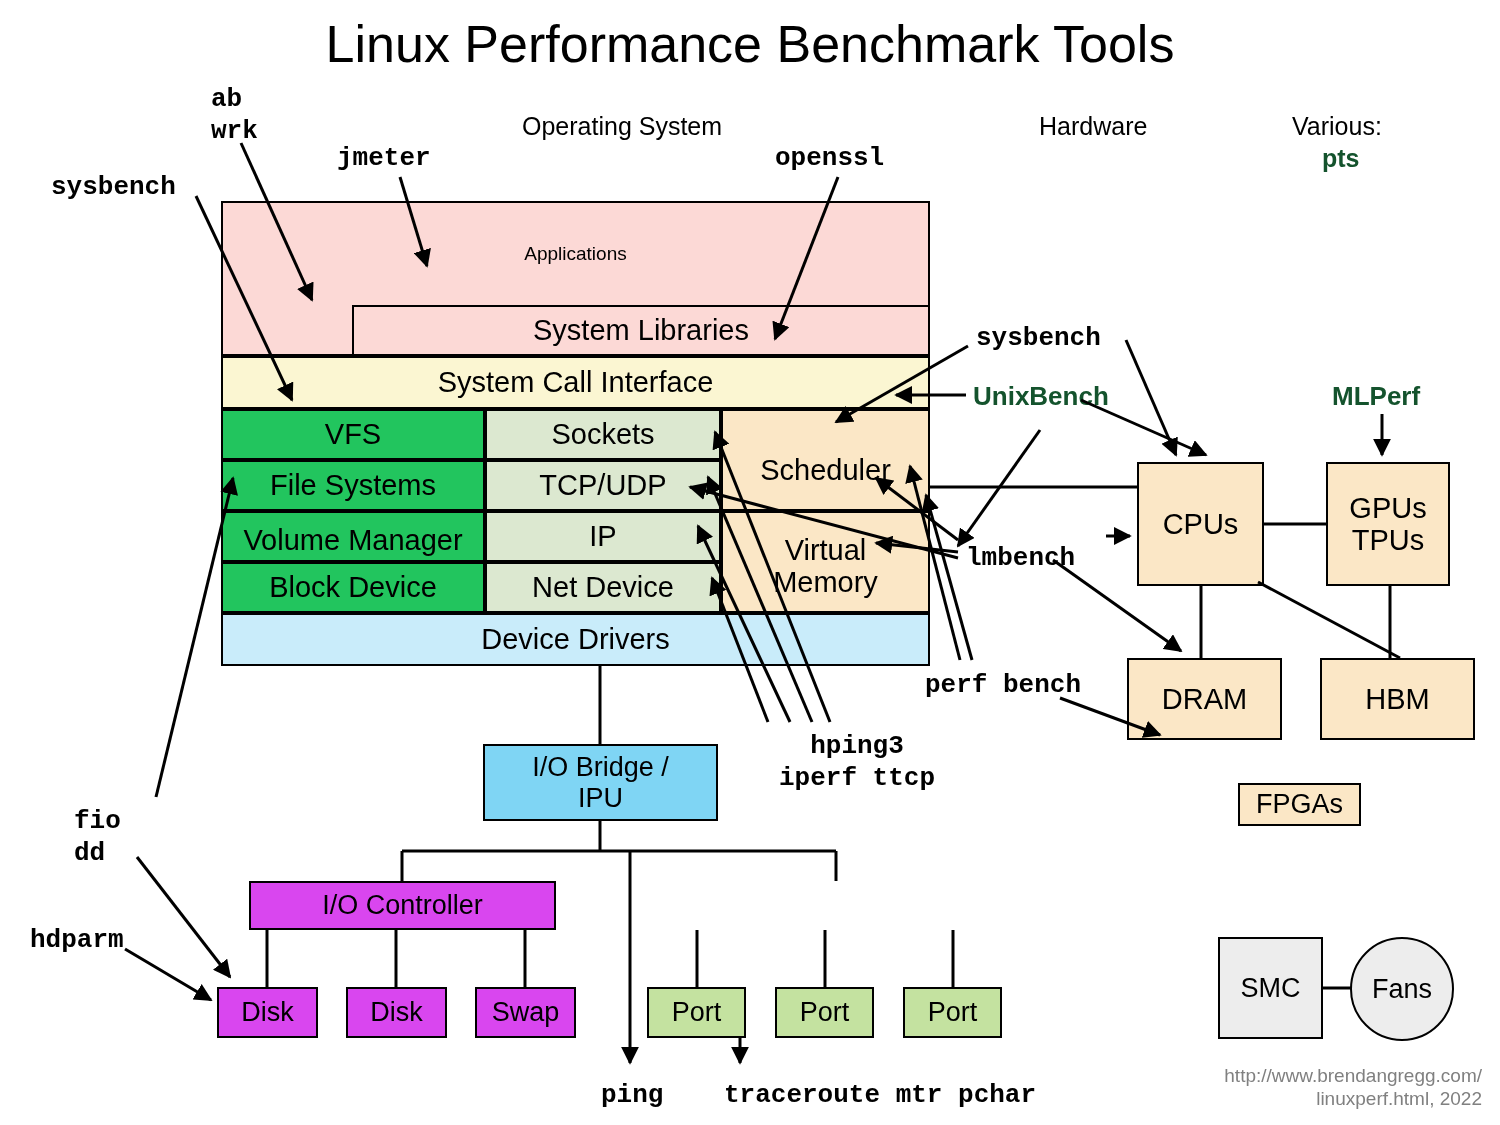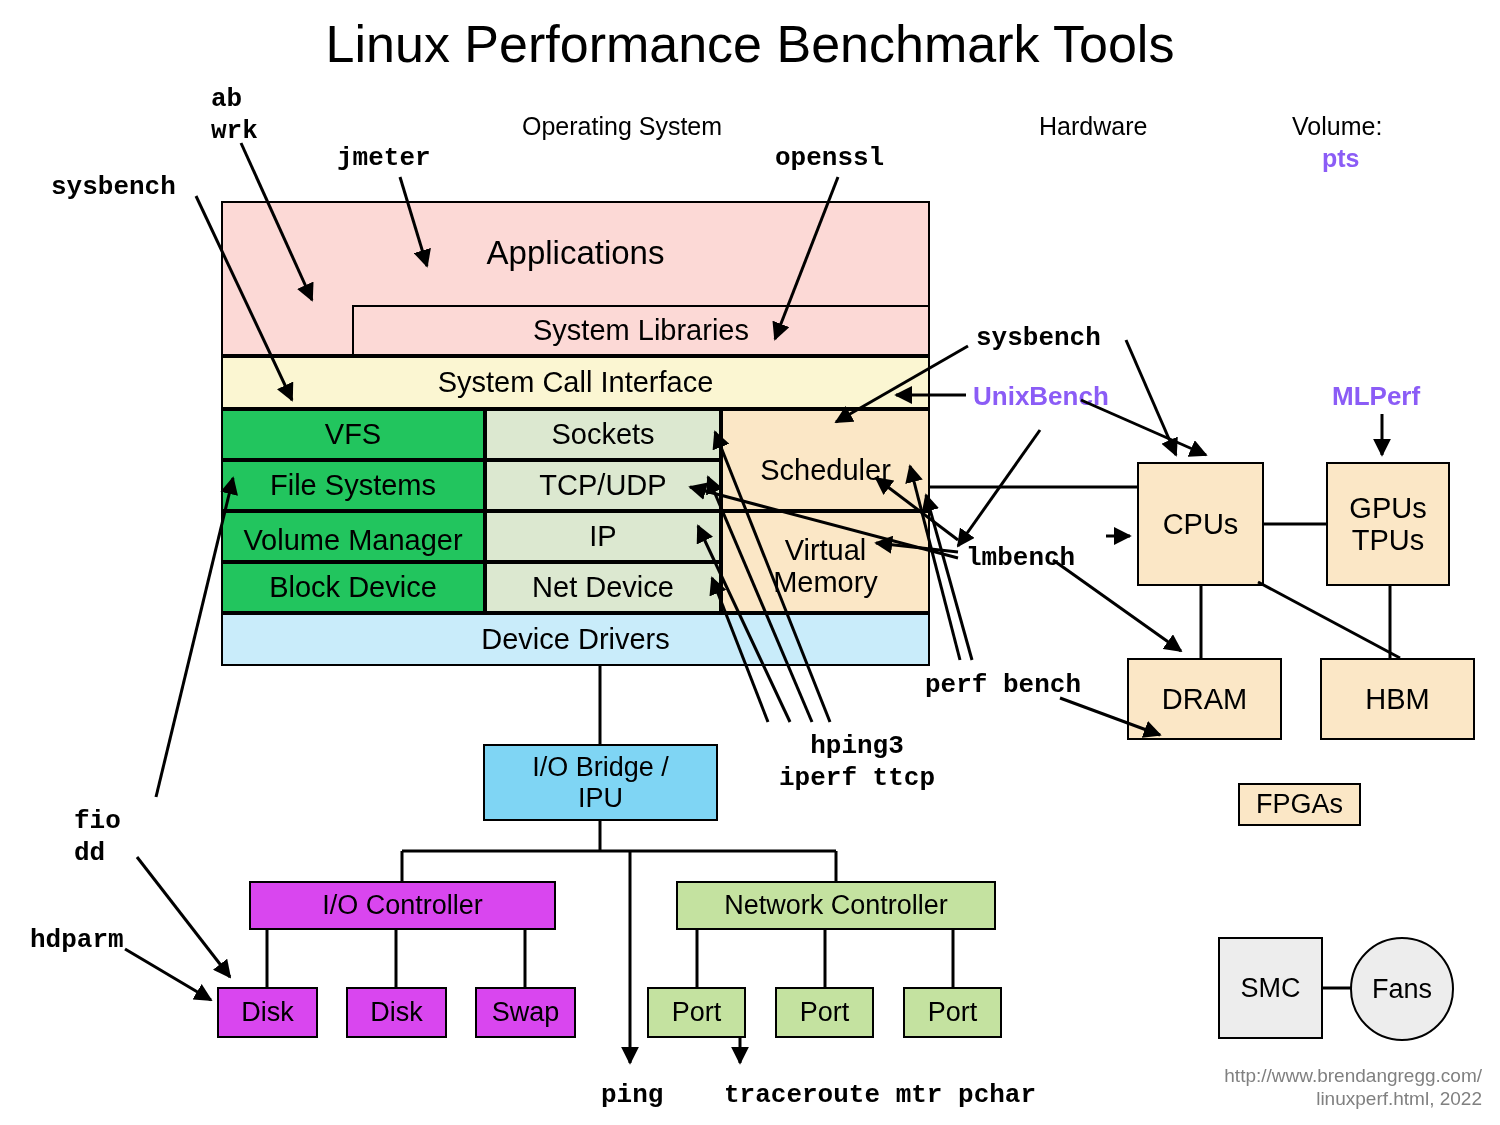--- a/index.html
+++ b/index.html
@@ -34,21 +34,21 @@
     font-weight:bold;
     white-space:pre-line;
     color:#000;
     line-height:1.22;
   }
   .sansbold{
     position:absolute;
     font-family:"Liberation Sans", sans-serif;
     font-weight:bold;
     white-space:pre-line;
-    color:#8b5cf6;
+    color:#14532d;
     line-height:1.22;
   }
 
   
   .c-pink   {background:#fcd9d6;}
   .c-cream  {background:#fbf6d2;}
   .c-blue   {background:#22c55e;}
   .c-green  {background:#dce8d0;}
   .c-orange {background:#fbe7c6;}
   .c-cyan   {background:#c9ecfa;}
@@ -75,25 +75,25 @@
 </style>
 </head>
 <body>
 
 <div id="stage">
 
   <div id="title">Linux Performance Benchmark Tools</div>
 
   <div class="plain" style="left:510px;top:112px;font-size:25px;margin-left:12px;">Operating System</div>
   <div class="plain" style="left:1039px;top:112px;font-size:25px;">Hardware</div>
-  <div class="plain" style="left:1292px;top:112px;font-size:25px;">Volume:</div>
+  <div class="plain" style="left:1292px;top:112px;font-size:25px;">Various:</div>
   <div class="sansbold" style="left:1322px;top:143px;font-size:25px;">pts</div>
 
   <div class="node c-pink" style="left:221px;top:201px;width:709px;height:155px;">
-    <span style="font-size:33px;position:relative;top:-25px;">Applications</span>
+    <span style="font-size:19px;position:relative;top:-25px;">Applications</span>
   </div>
   <div class="node c-pink" style="left:352px;top:305px;width:578px;height:51px;">
     <span style="font-size:29px;">System Libraries</span>
   </div>
   <div class="node c-cream" style="left:221px;top:356px;width:709px;height:53px;">
     <span style="font-size:29px;">System Call Interface</span>
   </div>
 
   <div class="node c-blue" style="left:221px;top:409px;width:264px;height:51px;">
     <span style="font-size:29px;">VFS</span>
@@ -133,23 +133,20 @@
     <span style="font-size:29px;">Device Drivers</span>
   </div>
 
   <div class="node c-skyblue" style="left:483px;top:744px;width:235px;height:77px;">
     <span style="font-size:27px;">I/O Bridge /
 IPU</span>
   </div>
 
   <div class="node c-medblue" style="left:249px;top:881px;width:307px;height:49px;">
     <span style="font-size:27px;">I/O Controller</span>
-  </div>
-  <div class="node c-medgreen" style="left:676px;top:881px;width:320px;height:49px;">
-    <span style="font-size:27px;">Network Controller</span>
   </div>
 
   <div class="node c-medblue" style="left:217px;top:987px;width:101px;height:51px;">
     <span style="font-size:27px;">Disk</span>
   </div>
   <div class="node c-medblue" style="left:346px;top:987px;width:101px;height:51px;">
     <span style="font-size:27px;">Disk</span>
   </div>
   <div class="node c-medblue" style="left:475px;top:987px;width:101px;height:51px;">
     <span style="font-size:27px;">Swap</span>

